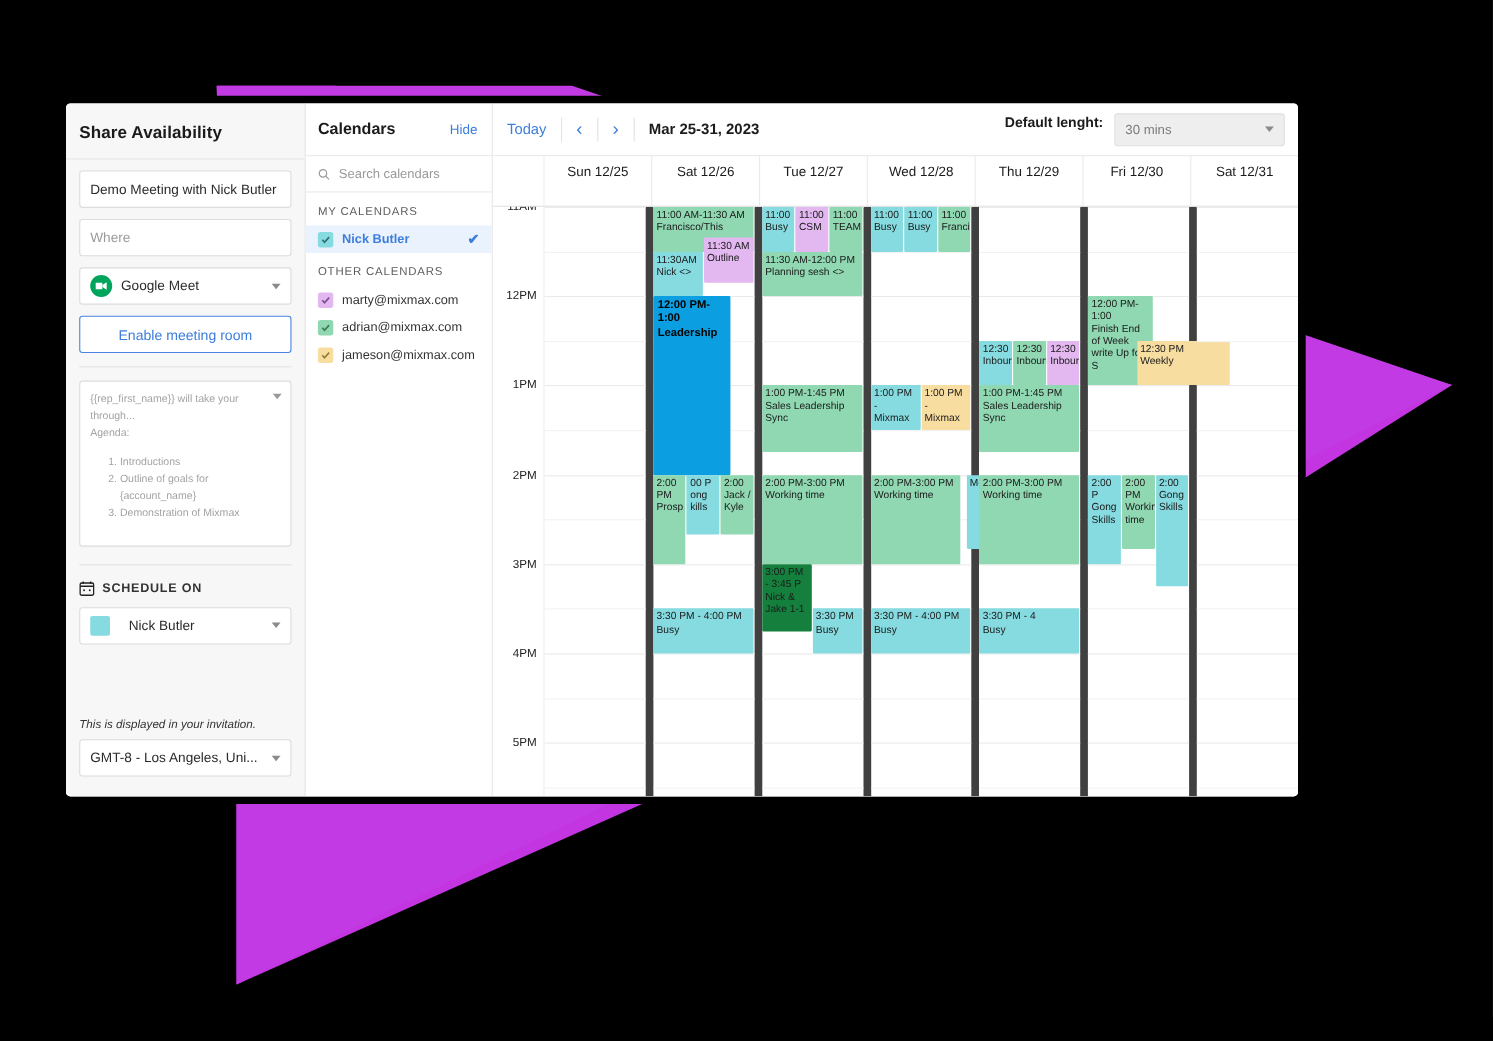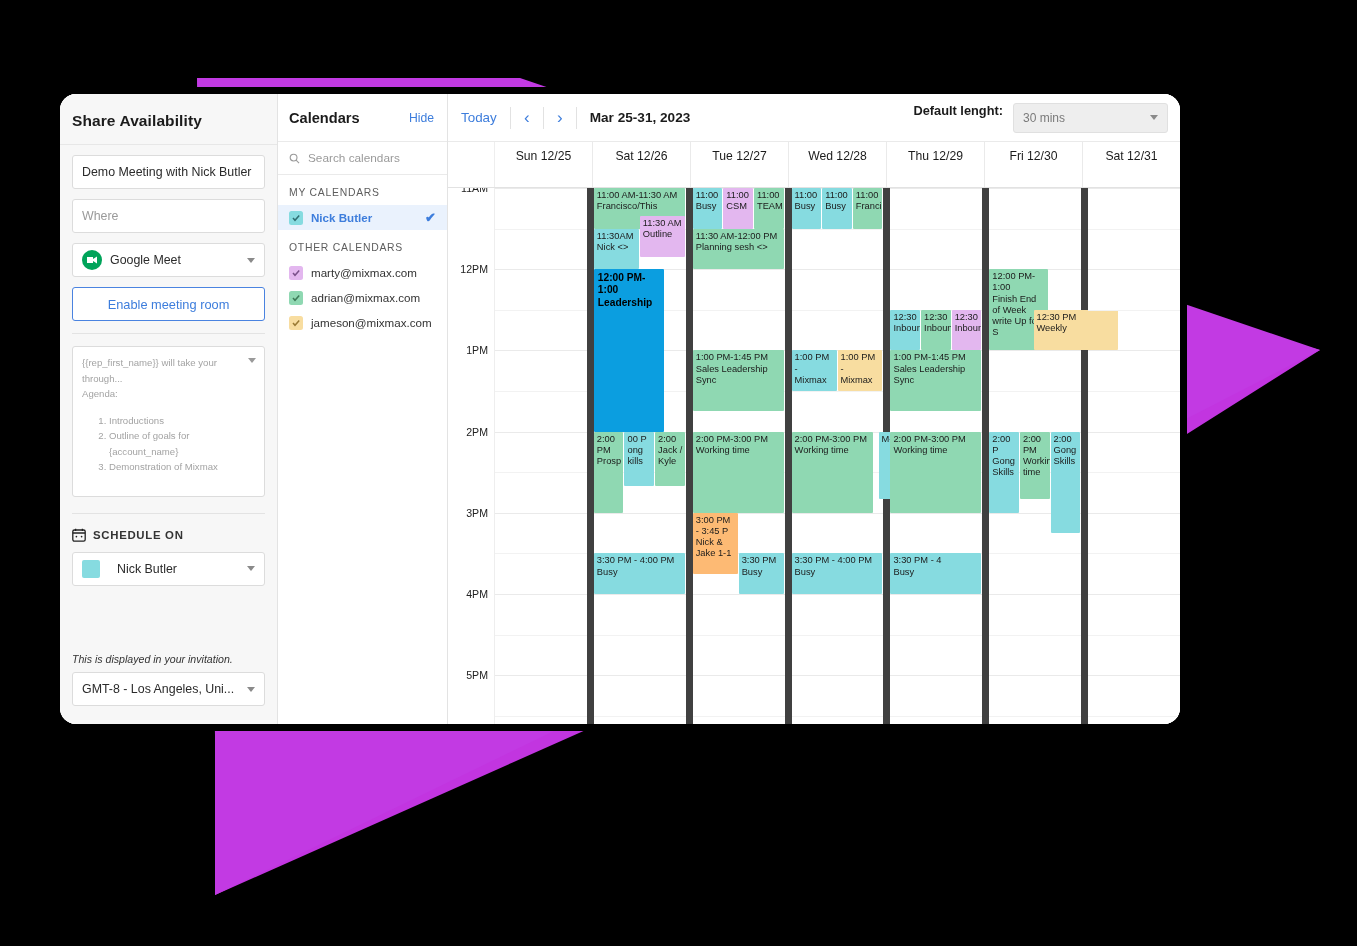--- a/index.html
+++ b/index.html
@@ -9,21 +9,21 @@
   #root { position:relative; width:1357px; height:946px; background:#000; }
 
   
   .purple-shape {
     position:absolute; inset:0; width:1357px; height:946px; pointer-events:none;
   }
 
   
   .window {
     position:absolute; left:60px; top:94px; width:1120px; height:630px;
-    background:#fff; border-radius:16px; overflow:hidden;
+    background:#fff; border-radius:4px; overflow:hidden;
     display:flex; z-index:5;
     box-shadow:0 0 0 7px #000;
   }
   .window-inner { display:flex; width:100%; height:100%; background:#fff; }
 
   
   .left-panel {
     width:218px; min-width:218px; background:#f7f7f7; border-right:1px solid #e3e3e3;
     display:flex; flex-direction:column;
   }
@@ -399,21 +399,21 @@
                     <span class="t">Planning sesh &lt;&gt;</span>
                   </div>
                   <div class="ev" style="top: 162.424px; height: 60.9091px; left: 0%; width: calc(100% - 1px); background: rgb(143, 216, 178);">
                     <span class="t">1:00 PM-1:45 PM</span>
                     <span class="t">Sales Leadership Sync</span>
                   </div>
                   <div class="ev" style="top: 243.636px; height: 81.2121px; left: 0%; width: calc(100% - 1px); background: rgb(143, 216, 178);">
                     <span class="t">2:00 PM-3:00 PM</span>
                     <span class="t">Working time</span>
                   </div>
-                  <div class="ev" style="top: 324.848px; height: 60.9091px; left: 0%; width: calc(50% - 1px); background: #fdba74;">
+                  <div class="ev" style="top: 324.848px; height: 60.9091px; left: 0%; width: calc(50% - 1px); background: #15803d;">
                     <span class="t">3:00 PM - 3:45 P</span>
                     <span class="t">Nick &amp; Jake 1-1</span>
                   </div>
                   <div class="ev" style="top: 365.455px; height: 40.6061px; left: 50%; width: calc(50% - 1px); background: rgb(134, 219, 224);">
                     <span class="t">3:30 PM</span>
                     <span class="t">Busy</span>
                   </div>
                 </div>
                 <div class="dcol">
                   <div class="hline" style="top: 0px;"></div>

